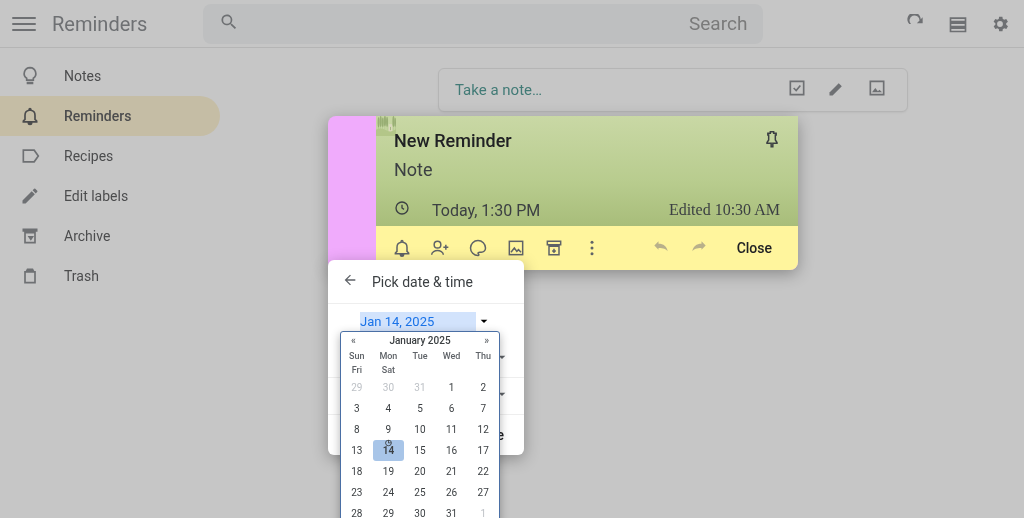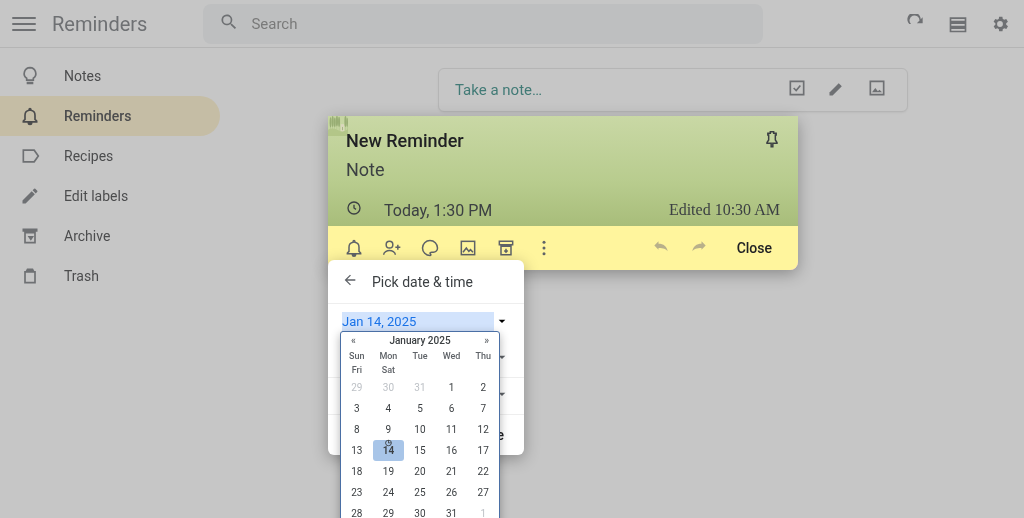--- a/index.html
+++ b/index.html
@@ -5,61 +5,61 @@
 * { box-sizing: border-box; margin: 0; padding: 0; font-family: 'Roboto', -apple-system, BlinkMacSystemFont, sans-serif; }
 body { width: 1024px; height: 518px; overflow: hidden; background: #fff; position: relative; }
 
 
 .header { height: 48px; display: flex; align-items: center; padding: 0 12px; border-bottom: 1px solid #e0e0e0; gap: 8px; }
 .hamburger { width: 24px; height: 24px; display: flex; flex-direction: column; justify-content: center; gap: 4px; cursor: pointer; }
 .hamburger span { display: block; height: 2px; background: #5f6368; border-radius: 1px; }
 .app-title { font-size: 20px; color: #5f6368; margin-left: 8px; margin-right: 48px; }
 .search-bar { flex: 0 0 560px; height: 40px; background: #f1f3f4; border-radius: 8px; display: flex; align-items: center; padding: 0 16px; gap: 12px; }
 .search-bar .icon { color: #5f6368; }
-.search-bar input { border: none; background: transparent; outline: none; font-size: 15px; color: #5f6368; flex: 1; }
+.search-bar input { border: none; background: transparent; outline: none; font-size: 19px; color: #5f6368; flex: 1; text-align: right; }
 .header-right { margin-left: auto; display: flex; gap: 18px; align-items: center; color: #5f6368; }
 .header-right .icon-btn { width: 24px; height: 24px; display: flex; align-items: center; justify-content: center; cursor: pointer; }
 
 
 .sidebar { position: absolute; left: 0; top: 48px; width: 220px; padding-top: 8px; }
 .sidebar-item { display: flex; align-items: center; height: 40px; padding-left: 20px; gap: 24px; color: #202124; font-size: 14px; cursor: pointer; border-radius: 0 20px 20px 0; }
 .sidebar-item.active { background: #feefc3; font-weight: 500; }
 .sidebar-item .icon { width: 20px; display: flex; justify-content: center; color: #5f6368; }
 .sidebar-item.active .icon { color: #202124; }
 
 
 .take-note { position: absolute; left: 438px; top: 68px; width: 470px; height: 44px; background: #fff; border: 1px solid #e0e0e0; border-radius: 6px; box-shadow: 0 1px 2px rgba(0,0,0,0.08); display: flex; align-items: center; padding: 0 16px; color: #0f766e; font-size: 15px; }
 .take-note .placeholder { flex: 1; }
 .take-note .icon-btn { width: 24px; margin-left: 16px; color: #5f6368; cursor: pointer; }
 
 
 .dim { position: absolute; inset: 0; background: rgba(128,128,128,0.45); }
 
 
-.reminder-card { position: absolute; left: 328px; top: 116px; width: 470px; border-radius: 8px; box-shadow: 0 4px 16px rgba(0,0,0,0.3); overflow: visible; background: #f0abfc; }
+.reminder-card { position: absolute; left: 328px; top: 116px; width: 470px; border-radius: 8px; box-shadow: 0 4px 16px rgba(0,0,0,0.3); overflow: visible; background: #f0abfc; padding-left: 48px; }
 .reminder-header { height: 110px; background: linear-gradient(180deg, #c9d8a5 0%, #b8cc8e 60%, #a8bd7a 100%); position: relative; padding: 14px 18px; }
 .trees { position: absolute; inset: 0; opacity: 0.6; }
 .reminder-title { font-size: 18px; color: #202124; font-weight: 500; margin-bottom: 8px; position: relative; }
 .reminder-note { font-size: 18px; color: #3c4043; position: relative; }
 .reminder-pin { position: absolute; right: 14px; top: 12px; width: 24px; height: 24px; display: flex; align-items: center; justify-content: center; color: #3c4043; cursor: pointer; }
 .reminder-time-row { position: absolute; bottom: 6px; left: 18px; right: 18px; display: flex; align-items: center; font-size: 16px; color: #3c4043; gap: 16px; }
 .reminder-time-row .clock { width: 16px; margin-right: 6px; }
 .reminder-time-row .edited { margin-left: auto; font-family: Liberation Serif, serif; }
 
 .reminder-toolbar { height: 44px; background: #fff59d; display: flex; align-items: center; padding: 0 10px; gap: 6px; border-radius: 0 0 8px 8px; }
 .toolbar-icon { width: 32px; height: 32px; display: flex; align-items: center; justify-content: center; color: #5f6368; cursor: pointer; border-radius: 50%; }
 .toolbar-spacer { flex: 1; }
 .toolbar-undo, .toolbar-redo { color: #b8b08a; }
 .close-btn { font-size: 14px; font-weight: 500; color: #202124; padding: 6px 16px; cursor: pointer; }
 
 
 .date-panel { position: absolute; left: 328px; top: 260px; width: 196px; background: #fff; border-radius: 6px; box-shadow: 0 4px 16px rgba(0,0,0,0.3); padding: 12px 0 0 0; z-index: 30; }
 .date-panel-header { display: flex; align-items: center; gap: 14px; padding: 0 14px 12px 14px; border-bottom: 1px solid #eee; font-size: 14px; color: #3c4043; }
 .date-panel-header .back { color: #5f6368; cursor: pointer; }
-.date-field-row { padding: 8px 14px; display: flex; align-items: flex-end; border-bottom: 0; }
+.date-field-row { padding: 8px 32px; display: flex; align-items: flex-end; border-bottom: 0; }
 .date-field { flex: 1; font-size: 13px; color: #1a73e8; border-bottom: 2px solid #1a73e8; padding: 2px 0; background: #d2e3fc; }
 .field-dropdown { padding: 8px 14px; display: flex; align-items: center; border-bottom: 1px solid #eee; }
 .field-dropdown .dd-icon { margin-left: auto; color: #5f6368; cursor: pointer; }
 .save-btn { font-size: 14px; font-weight: 500; color: #202124; padding: 12px 20px; text-align: right; cursor: pointer; }
 
 
 .calendar { position: absolute; left: 340px; top: 331px; width: 160px; background: #fff; border: 1px solid #4a6fa5; border-radius: 3px; box-shadow: 0 3px 10px rgba(0,0,0,0.3); z-index: 40; font-size: 10px; }
 .cal-header { display: flex; align-items: center; justify-content: space-between; padding: 3px 6px; font-weight: 500; color: #3c4043; }
 .cal-nav { cursor: pointer; color: #5f6368; padding: 0 4px; }
 .cal-grid { display: grid; grid-template-columns: repeat(5, 1fr); }

